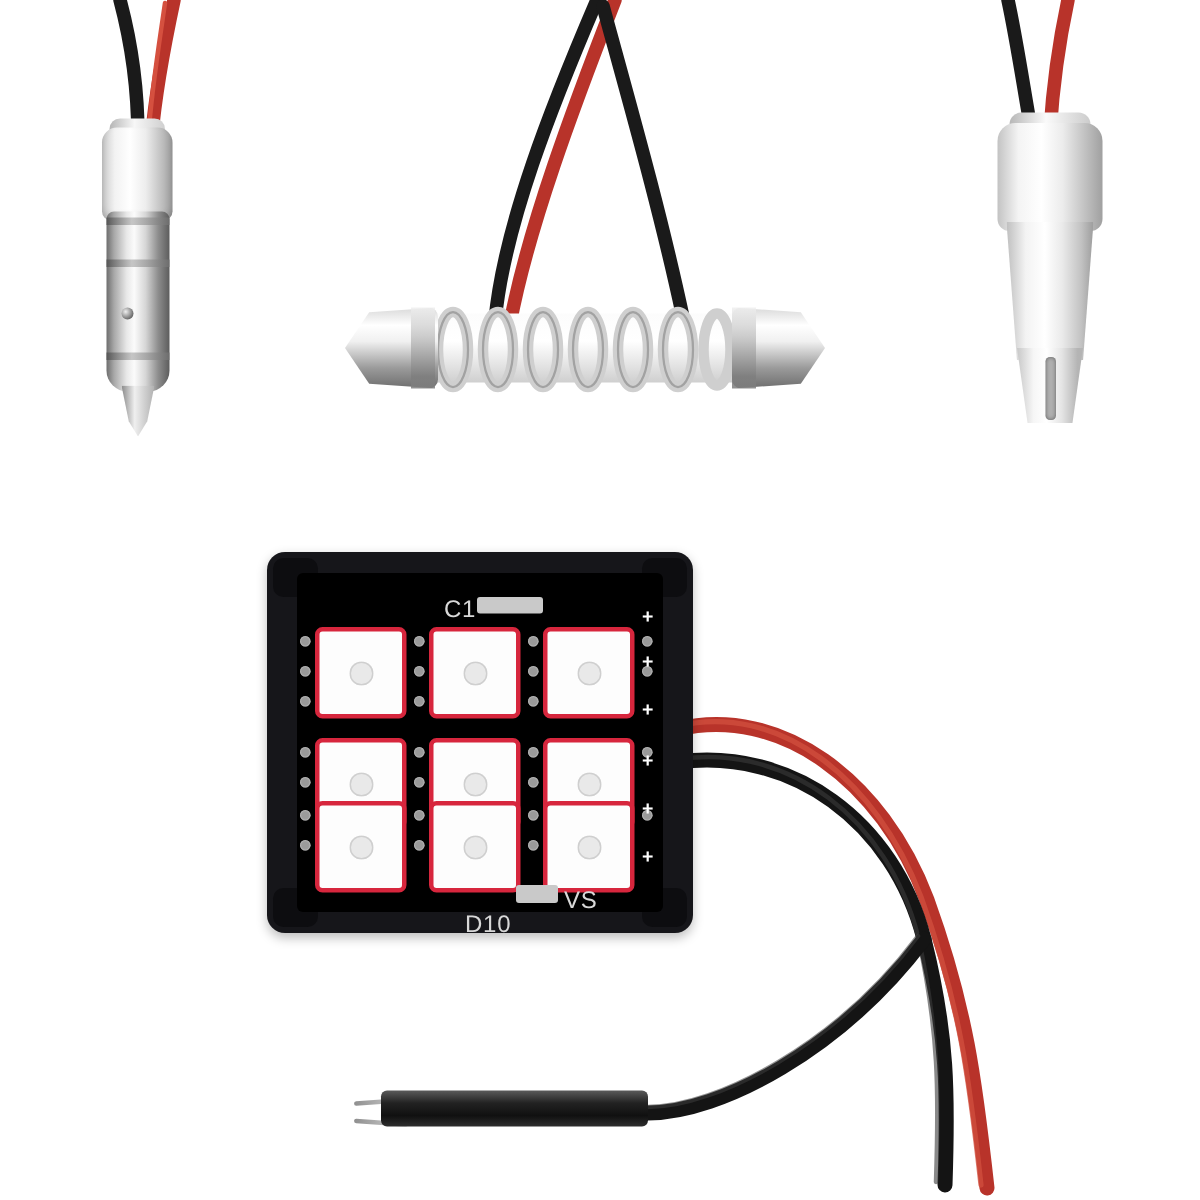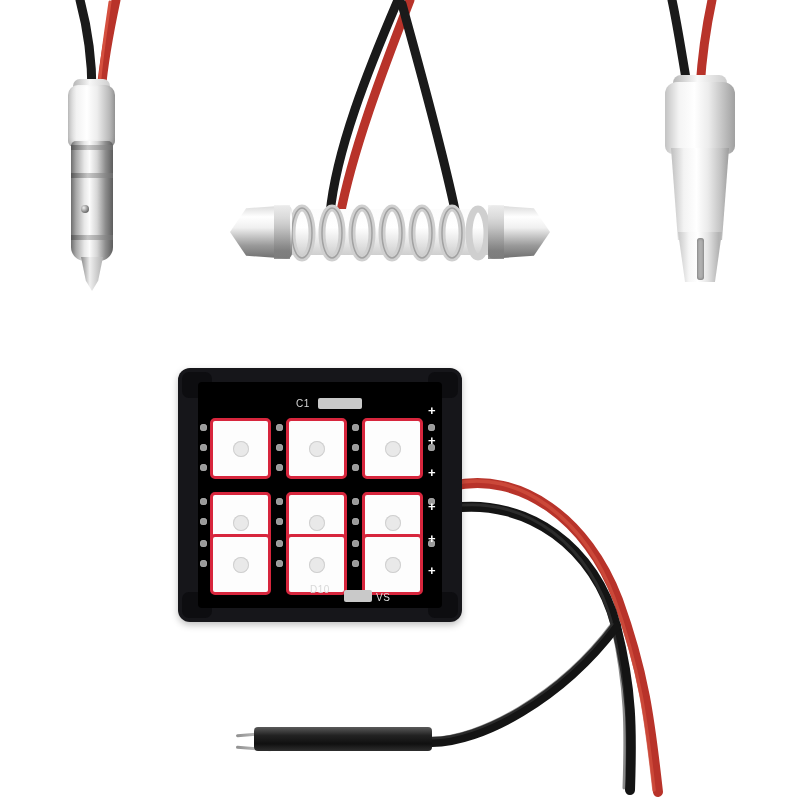--- a/index.html
+++ b/index.html
@@ -206,21 +206,21 @@
     position: absolute;
     color: #ffffff;
     font-size: 13px;
     font-weight: bold;
     line-height: 1;
     font-family: "Liberation Sans", sans-serif;
   }
   .silk-label {
     position: absolute;
     color: #d8d8d8;
-    font-size: 10px;
+    font-size: 16px;
     font-family: "Liberation Sans", sans-serif;
     letter-spacing: .5px;
   }
   .pad-strip {
     position: absolute;
     background: #c9c9c9;
     border-radius: 2px;
   }
 
   
@@ -370,21 +370,21 @@
       <div class="solder-dot" style="left:230px;top:116px"></div>
       <div class="solder-dot" style="left:230px;top:158px"></div>
 
       <div class="plus-mark" style="left:230px;top:22px">+</div>
       <div class="plus-mark" style="left:230px;top:52px">+</div>
       <div class="plus-mark" style="left:230px;top:84px">+</div>
       <div class="plus-mark" style="left:230px;top:118px">+</div>
       <div class="plus-mark" style="left:230px;top:150px">+</div>
       <div class="plus-mark" style="left:230px;top:182px">+</div>
 
-      <div class="silk-label" style="left:112px;top:202px">D10</div>
+      <div class="silk-label" style="left:112px;top:226px">D10</div>
       <div class="silk-label" style="left:178px;top:210px">VS</div>
       <div class="pad-strip" style="left:146px;top:208px;width:28px;height:12px"></div>
     </div>
   </div>
 
   <div id="connector">
     <div class="pin-lead" style="left:0px;  top:14px; width:36px; transform:rotate(-4deg)"></div>
     <div class="pin-lead" style="left:0px;  top:28px; width:36px; transform:rotate(4deg)"></div>
     <div class="shrink"></div>
   </div>

